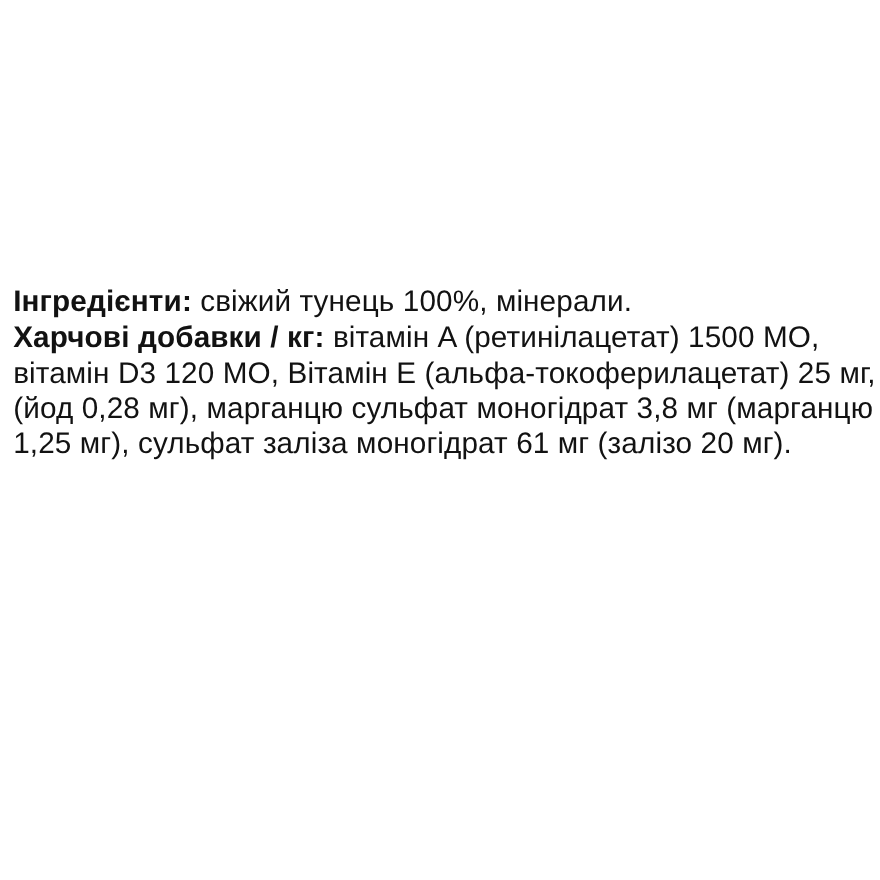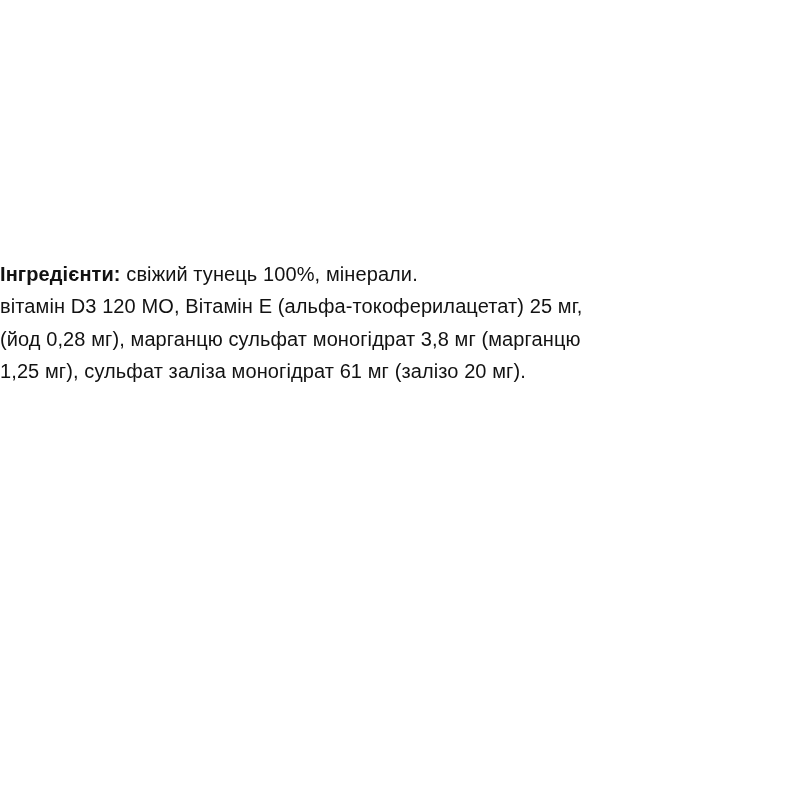--- a/index.html
+++ b/index.html
@@ -9,39 +9,40 @@
   }
   body {
     width: 800px;
     height: 800px;
     position: relative;
     overflow: hidden;
     font-family: "Liberation Sans", "DejaVu Sans", sans-serif;
   }
   .text-block {
     position: absolute;
-    left: 0;
+    left: 12px;
     top: 258px;
     width: 786px;
     color: #121212;
-    font-size: 20px;
+    font-size: 27px;
     line-height: 32.3px;
     letter-spacing: 0.1px;
   }
   .text-line {
     white-space: nowrap;
   }
   .seg-bold {
     font-weight: 700;
   }
   .seg-regular {
     font-weight: 400;
   }
 </style>
 </head>
 <body>
 
 <div class="text-block" id="label-text-block">
     <div class="text-line"><span class="seg-bold">Інгредієнти:</span><span class="seg-regular"> свіжий тунець 100%, мінерали.</span></div>
+    <div class="text-line"><span class="seg-bold">Харчові добавки / кг:</span><span class="seg-regular"> вітамін A (ретинілацетат) 1500 МО,</span></div>
     <div class="text-line"><span class="seg-regular">вітамін D3 120 МО, Вітамін E (альфа-токоферилацетат) 25 мг,</span></div>
     <div class="text-line"><span class="seg-regular">(йод 0,28 мг), марганцю сульфат моногідрат 3,8 мг (марганцю</span></div>
     <div class="text-line"><span class="seg-regular">1,25 мг), сульфат заліза моногідрат 61 мг (залізо 20 мг).</span></div>
   </div>
 
 </body></html>

